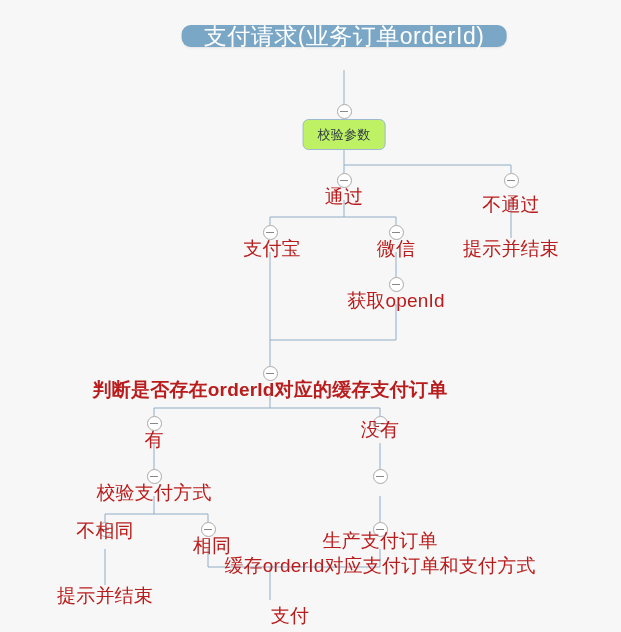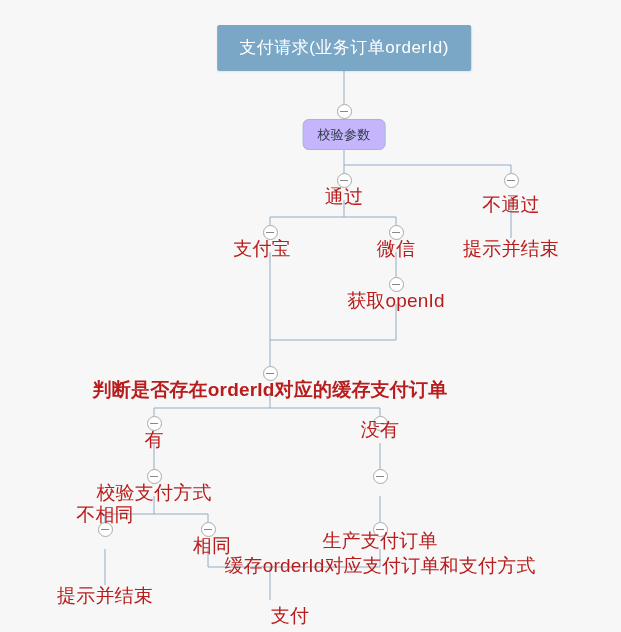--- a/index.html
+++ b/index.html
@@ -32,29 +32,29 @@
     white-space: nowrap;
     transform: translateX(-50%);
     font-size: 19px;
     color: #b91c1c;
     line-height: 17px;
     letter-spacing: 0.2px;
   }
   .node.root {
     background: #7ba7c6;
     color: #ffffff;
-    border-radius: 2px;
-    padding: 12px 22px;
-    font-size: 17px;
+    border-radius: 9px;
+    padding: 0 22px;
+    font-size: 23px;
     line-height: 22px;
     letter-spacing: 0.5px;
     box-shadow: 0 1px 2px rgba(0,0,0,0.08);
   }
   .node.boxed {
-    background: #c4b5fd;
+    background: #bef264;
     border: 1px solid #9db9d0;
     border-radius: 6px;
     padding: 6px 14px;
     font-size: 13px;
     color: #2f3a42;
   }
   .toggle {
     position: absolute;
     width: 15px;
     height: 15px;
@@ -109,27 +109,27 @@
       <div class="toggle" style="left: 105px; top: 522px;"></div>
       <div class="toggle" style="left: 208px; top: 522px;"></div>
       <div class="toggle" style="left: 380px; top: 522px;"></div>
     </div>
   <div id="node-layer">
       <div class="node root" style="left: 344px; top: 25px;">支付请求(业务订单orderId)</div>
       <div class="node boxed" style="left: 344px; top: 119px;">校验参数</div>
       <div class="node" style="left: 344px; top: 188px;">通过</div>
       <div class="node" style="left: 511px; top: 196px;">不通过</div>
       <div class="node" style="left: 511px; top: 240px;">提示并结束</div>
-      <div class="node" style="left: 262px; top: 240px;">支付宝</div>
+      <div class="node" style="left: 272px; top: 240px;">支付宝</div>
       <div class="node" style="left: 396px; top: 240px;">微信</div>
       <div class="node" style="left: 396px; top: 292px;">获取openId</div>
       <div class="node" style="left: 270px; top: 381px; font-weight: bold;">判断是否存在orderId对应的缓存支付订单</div>
       <div class="node" style="left: 154px; top: 431px;">有</div>
       <div class="node" style="left: 380px; top: 421px;">没有</div>
       <div class="node" style="left: 154px; top: 484px;">校验支付方式</div>
       <div class="node" style="left: 380px; top: 484px; margin-top: 48px;">生产支付订单</div>
-      <div class="node" style="left: 105px; top: 508px; font-family: Liberation Mono, monospace;">不相同</div>
+      <div class="node" style="left: 105px; top: 522px;">不相同</div>
       <div class="node" style="left: 212px; top: 537px;">相同</div>
       <div class="node" style="left: 380px; top: 537px; margin-top: 20px;">缓存orderId对应支付订单和支付方式</div>
       <div class="node" style="left: 105px; top: 587px;">提示并结束</div>
       <div class="node" style="left: 274px; top: 607px; margin-left: 16px;">支付</div>
     </div>
 </div>
 
 </body></html>

